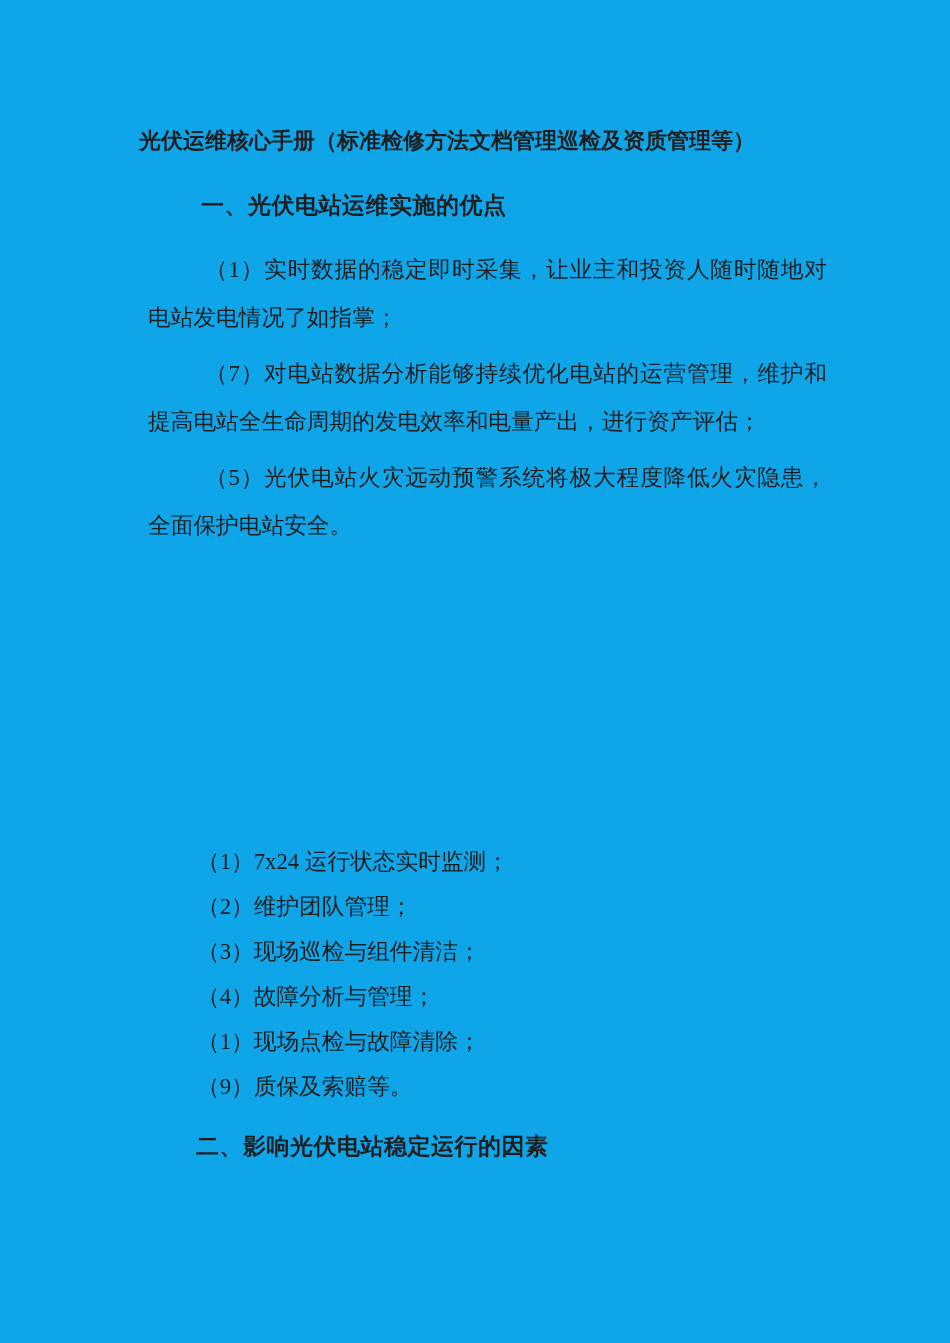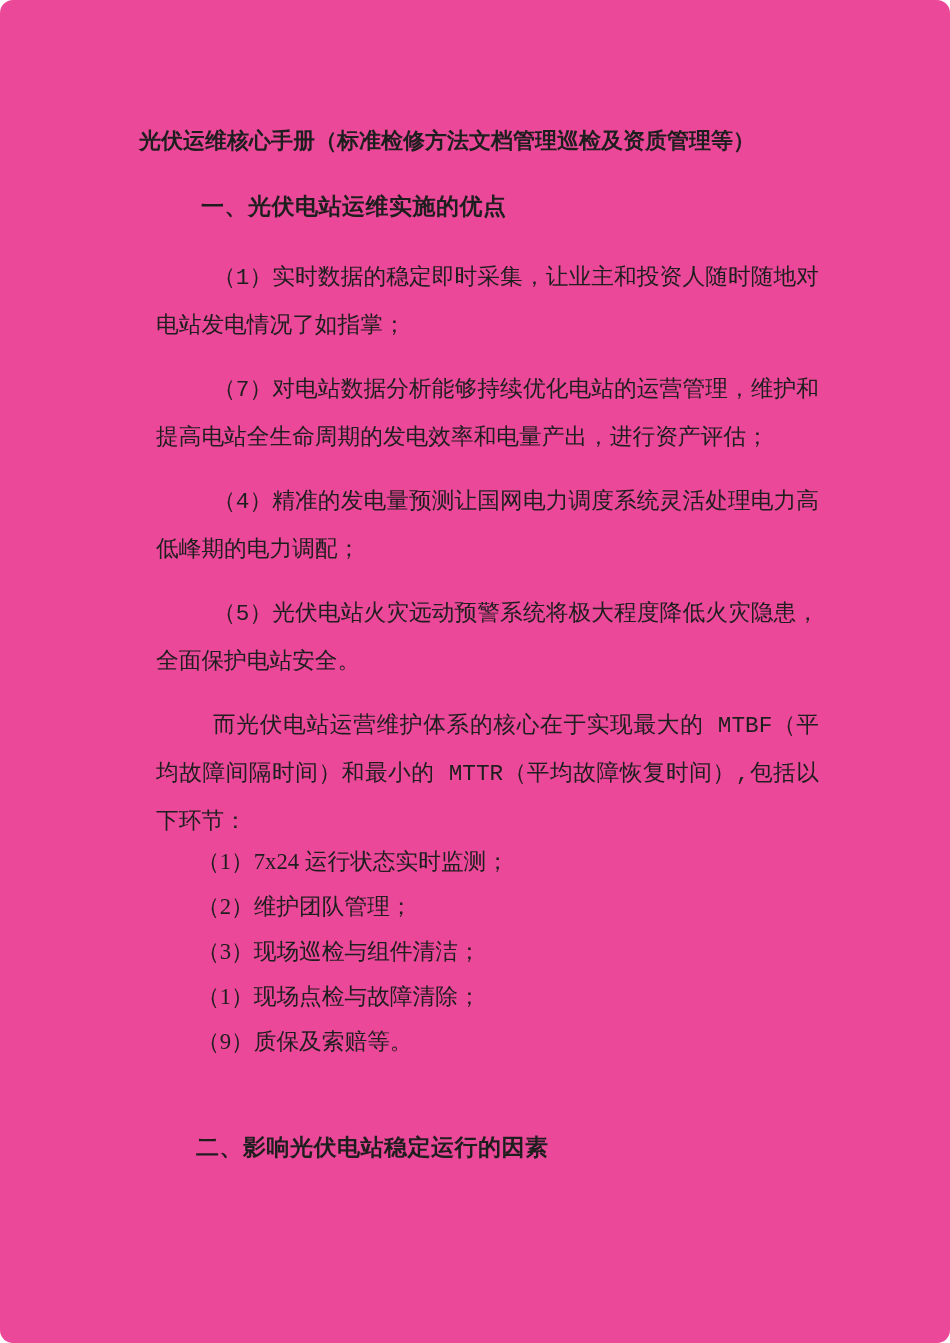--- a/index.html
+++ b/index.html
@@ -4,25 +4,24 @@
 <style>
   html, body {
     margin: 0;
     padding: 0;
     background: #ffffff;
   }
   .page {
     position: relative;
     width: 950px;
     height: 1343px;
-    background: #ec4899;
+    background: #0ea5e9;
     overflow: hidden;
     color: #1e1e1e;
     font-family: "Liberation Serif", "DejaVu Serif", serif;
-    border-radius: 13px;
   }
   .doc-title {
     position: absolute;
     left: 139px;
     top: 126px;
     margin: 0;
     font-size: 22px;
     line-height: 30px;
     font-weight: bold;
     white-space: nowrap;
@@ -30,39 +29,38 @@
     color: #1e1e1e;
   }
   .sec-heading {
     position: absolute;
     margin: 0;
     font-size: 23px;
     line-height: 30px;
     font-weight: bold;
     white-space: nowrap;
     letter-spacing: 0.5px;
-    font-family: Liberation Sans, sans-serif;
+    font-family: Liberation Serif, serif;
     color: #1e1e1e;
   }
   .sec1 { left: 201px; top: 191px; }
   .sec2 { left: 196px; top: 1132px; }
   .body-block {
     position: absolute;
     left: 140px;
     top: 238px;
     width: 695px;
     font-size: 22.7px;
     line-height: 48px;
     text-align: justify;
     color: #1e1e1e;
   }
   .body-block p {
-    margin: 16px;
+    margin: 8px;
     text-indent: 57px;
-    font-family: Liberation Mono, monospace;
   }
   .list-block {
     position: absolute;
     left: 140px;
     top: 839px;
     width: 695px;
     font-size: 22.7px;
     line-height: 45px;
     color: #1e1e1e;
   }
@@ -78,28 +76,27 @@
 
 <div class="page">
 
   <h1 class="doc-title">光伏运维核心手册（标准检修方法文档管理巡检及资质管理等）</h1>
 
   <h2 class="sec-heading sec1">一、光伏电站运维实施的优点</h2>
 
   <div class="body-block">
     <p>（1）实时数据的稳定即时采集，让业主和投资人随时随地对电站发电情况了如指掌；</p>
     <p>（7）对电站数据分析能够持续优化电站的运营管理，维护和提高电站全生命周期的发电效率和电量产出，进行资产评估；</p>
-    <p>（4）精准的发电量预测让国网电力调度系统灵活处理电力高低峰期的电力调配；</p>
     <p>（5）光伏电站火灾远动预警系统将极大程度降低火灾隐患，全面保护电站安全。</p>
-    <p>而光伏电站运营维护体系的核心在于实现最大的 MTBF（平均故障间隔时间）和最小的 MTTR（平均故障恢复时间）,包括以下环节：</p>
   </div>
 
   <div class="list-block">
     <p>（1）7x24 运行状态实时监测；</p>
     <p>（2）维护团队管理；</p>
     <p>（3）现场巡检与组件清洁；</p>
+    <p>（4）故障分析与管理；</p>
     <p>（1）现场点检与故障清除；</p>
     <p>（9）质保及索赔等。</p>
   </div>
 
   <h2 class="sec-heading sec2">二、影响光伏电站稳定运行的因素</h2>
 
 </div>
 
 </body></html>

